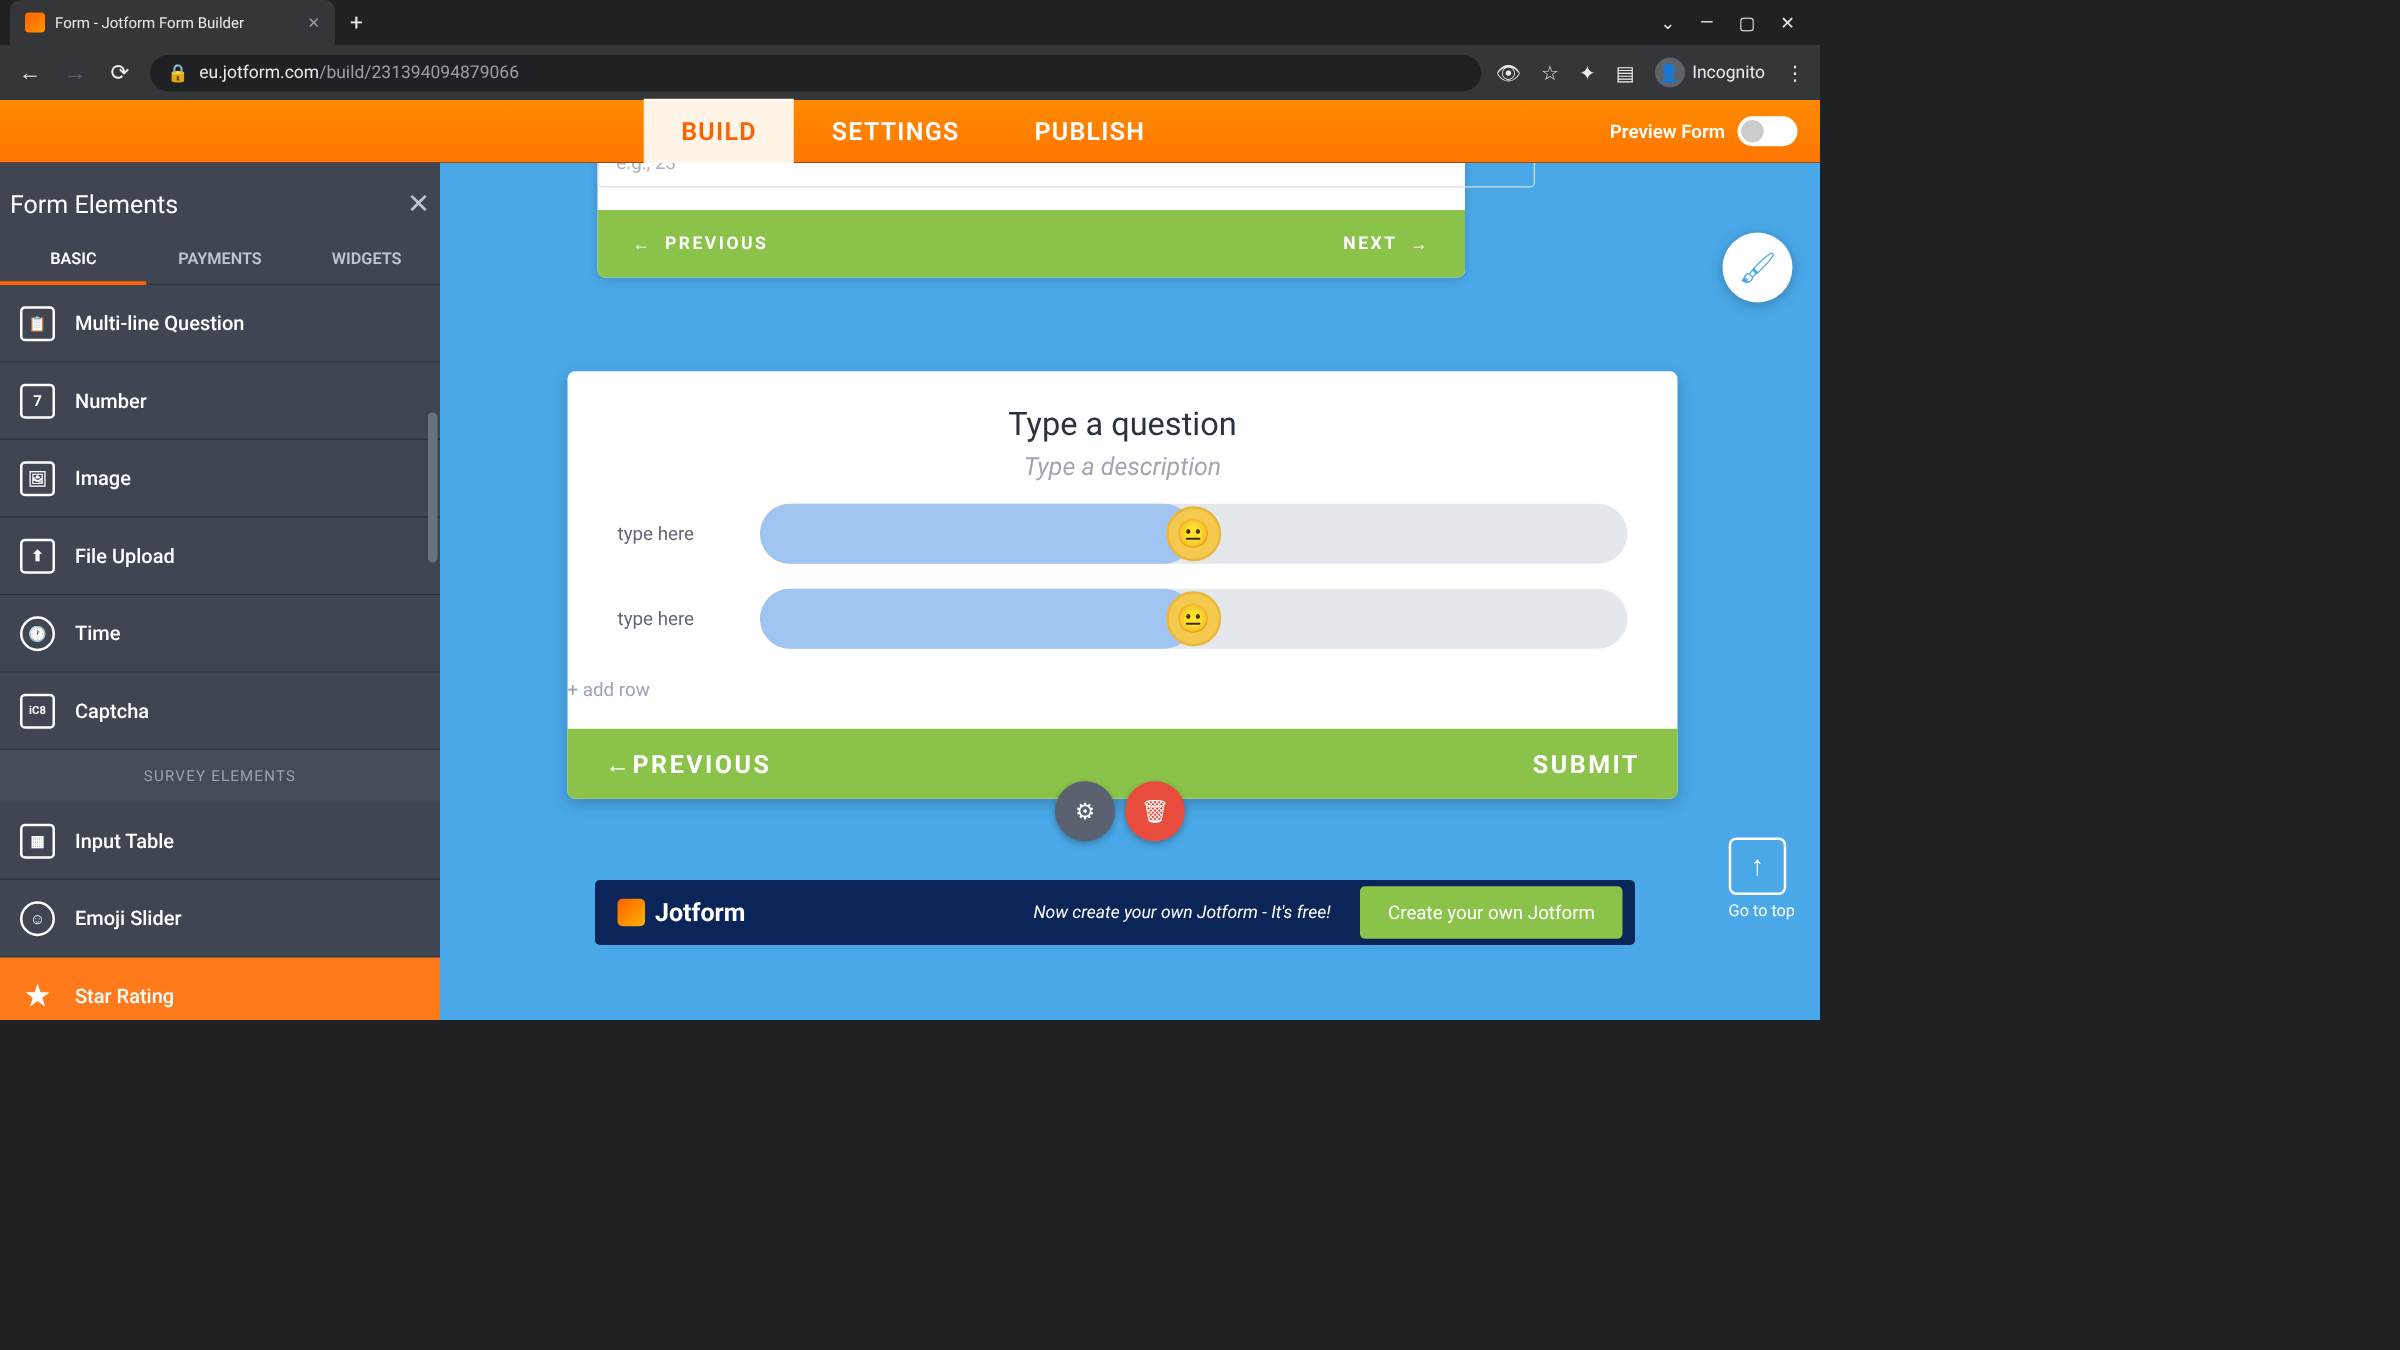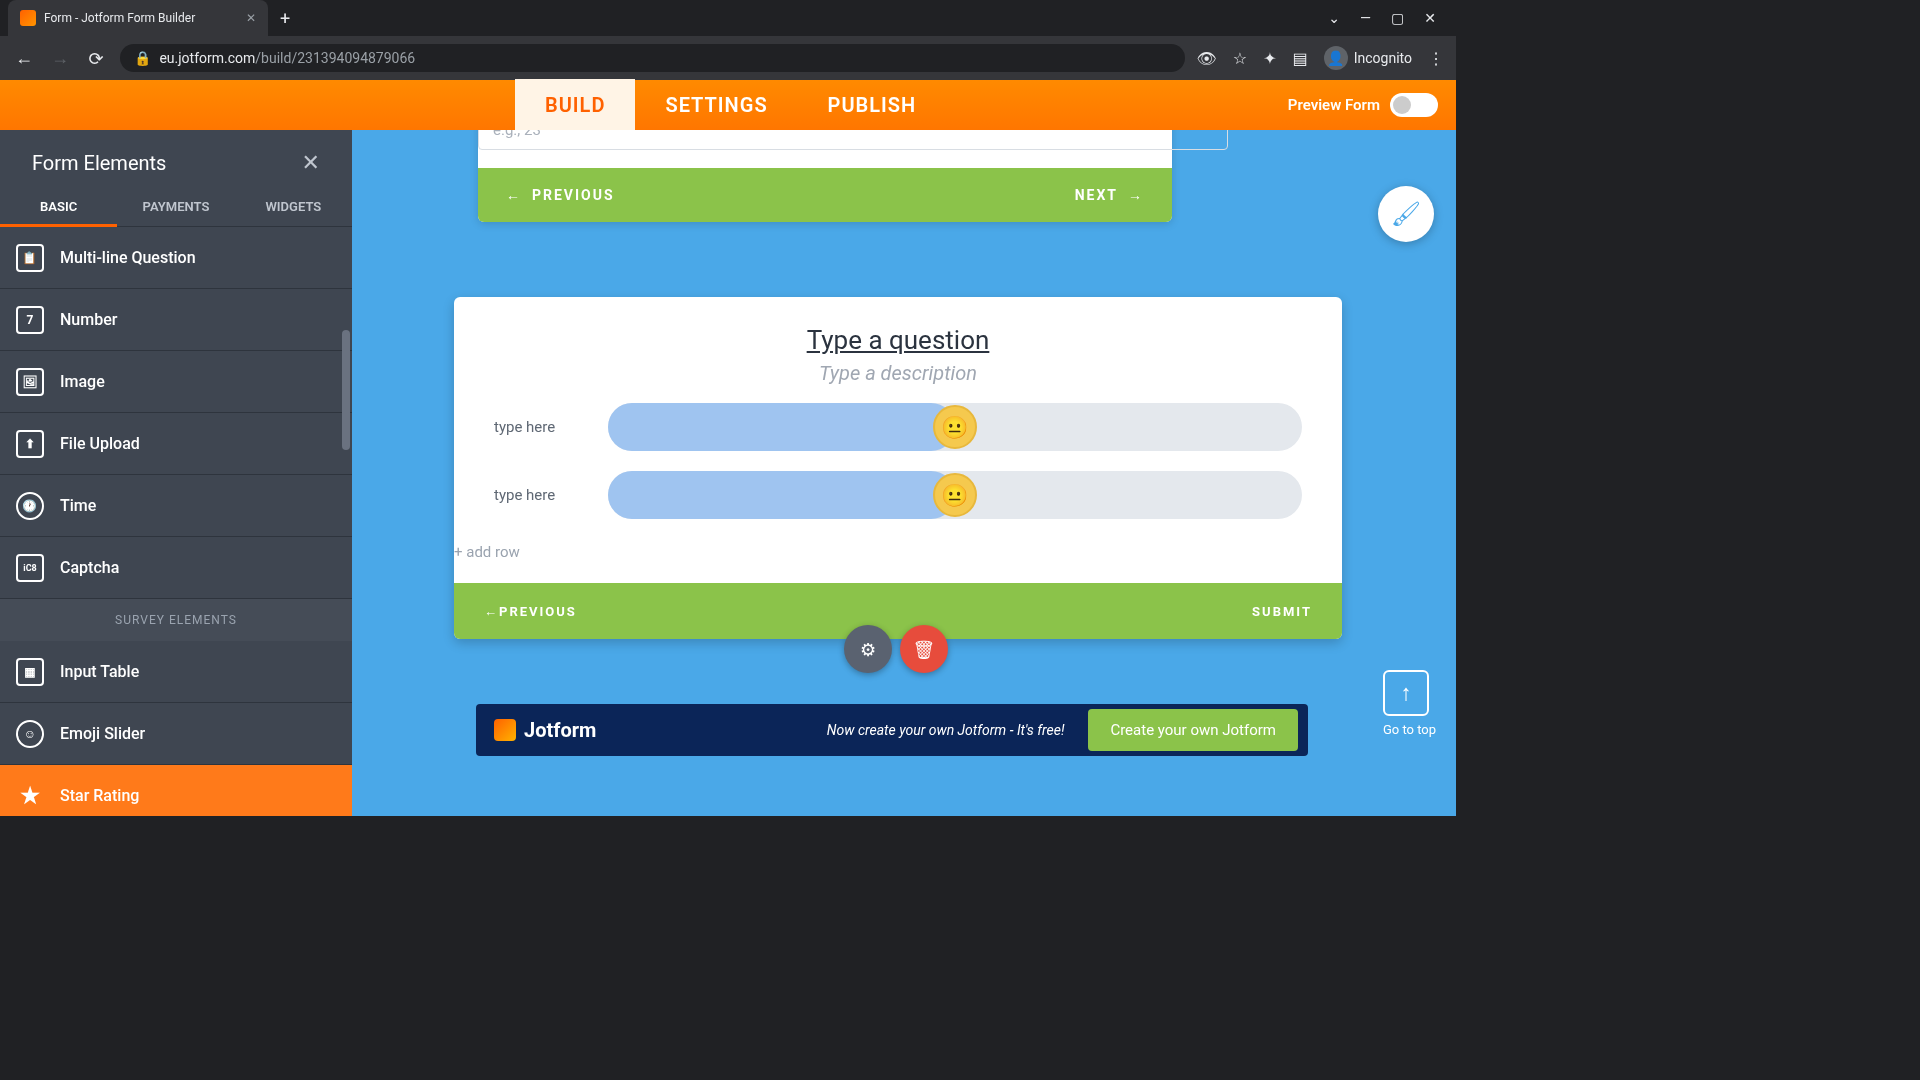--- a/index.html
+++ b/index.html
@@ -32,21 +32,21 @@
 .header-tab.active { background: #fff4e6; color: #ff6100; }
 .preview-wrap { margin-left: auto; display: flex; align-items: center; gap: 10px; padding-right: 18px; color: #fff; font-weight: 600; font-size: 15px; }
 .toggle { width: 48px; height: 24px; background: #fff; border-radius: 12px; position: relative; }
 .toggle::after { content:''; position:absolute; width:18px; height:18px; background:#ccc; border-radius:50%; top:3px; left:3px; }
 
 
 .main { display: flex; height: calc(816px - 36px - 44px - 50px); }
 
 
 .sidebar { width: 352px; background: #3f4651; color: #fff; display: flex; flex-direction: column; position: relative; }
-.sidebar-header { display: flex; align-items: center; justify-content: space-between; padding: 20px 32px 12px; }
+.sidebar-header { display: flex; align-items: center; justify-content: space-between; padding: 20px 8px 12px; }
 .sidebar-title { font-size: 20px; font-weight: 400; }
 .sidebar-close { font-size: 22px; cursor: pointer; color: #c0c6cf; }
 .sidebar-tabs { display: flex; border-bottom: 1px solid #2e343d; align-items: flex-end; }
 .sidebar-tab { flex: 1; text-align: center; padding: 12px 0; font-size: 13px; font-weight: 600; color: #c0c6cf; cursor: pointer; position: relative; }
 .sidebar-tab.active { color: #fff; }
 .sidebar-tab.active::after { content:''; position:absolute; bottom:-1px; left:0; right:0; height:3px; background:#ff6100; }
 
 .elements { flex: 1; overflow-y: auto; }
 .element-item { display: flex; align-items: center; height: 62px; border-bottom: 1px solid #2e343d; cursor: pointer; }
 .element-item.selected { background: #ff7a1a; }
@@ -59,29 +59,29 @@
 
 .canvas { flex: 1; background: #4aa8e8; position: relative; overflow: hidden; }
 .form-card { position: absolute; left: 478px; top: -20px; width: 694px; background: #fff; border-radius: 6px; box-shadow: 0 2px 8px rgba(0,0,0,0.15); }
 .form-card.partial { transform: translateX(-352px); }
 .q-input { width: 750px; margin: 0 auto 18px; border: 1px solid #d8dde3; border-radius: 4px; padding: 10px 14px; color: #aab1bb; font-size: 15px; }
 .nav-bar { height: 54px; background: #8bc34a; display: flex; align-items: center; justify-content: space-between; padding: 0 28px; color: #fff; font-weight: 700; letter-spacing: 2px; font-size: 14px; border-radius: 0 0 6px 6px; }
 .nav-bar .prev, .nav-bar .next { display: flex; align-items: center; gap: 10px; cursor: pointer; }
 
 .form-card2 { position: absolute; left: 454px; top: 167px; width: 888px; background: #fff; border-radius: 6px; box-shadow: 0 4px 12px rgba(0,0,0,0.2); transform: translateX(-352px); }
 .q-head { text-align: center; padding: 28px 0 8px; }
-.q-title { font-size: 26px; color: #2b333f; font-weight: 400; text-decoration: underline; }
+.q-title { font-size: 26px; color: #2b333f; font-weight: 400; }
 .q-desc { font-size: 20px; color: #a0a7b2; font-style: italic; margin-top: 6px; }
 .slider-row { display: flex; align-items: center; gap: 18px; padding: 10px 40px; }
 .row-label { width: 96px; color: #5f6874; font-size: 15px; }
 .slider-track { flex: 1; height: 48px; background: #e4e8ed; border-radius: 24px; position: relative; }
 .slider-fill { position: absolute; left: 0; top: 0; bottom: 0; width: 50%; background: #9fc4f0; border-radius: 24px; }
 .slider-emoji { position: absolute; left: calc(50% - 22px); top: 2px; width: 44px; height: 44px; background: #f5c94e; border-radius: 50%; display:flex;align-items:center;justify-content:center;font-size:22px; border:2px solid #e8b83c;}
 .add-row { text-align: left; color: #9aa3af; font-size: 15px; padding: 14px 0 22px; cursor: pointer; }
-.nav-bar2 { height: 56px; background: #8bc34a; display: flex; align-items: center; justify-content: space-between; padding: 0 30px; color: #fff; font-weight: 700; letter-spacing: 2px; font-size: 13px; border-radius: 0 0 6px 6px; }
+.nav-bar2 { height: 56px; background: #8bc34a; display: flex; align-items: center; justify-content: space-between; padding: 0 30px; color: #fff; font-weight: 700; letter-spacing: 2px; font-size: 20px; border-radius: 0 0 6px 6px; }
 
 .floating-actions { position: absolute; left: 492px; top: 495px; display: flex; gap: 8px; }
 .fab { width: 48px; height: 48px; border-radius: 50%; display:flex;align-items:center;justify-content:center;color:#fff;font-size:18px;cursor:pointer;box-shadow:0 2px 6px rgba(0,0,0,0.3);}
 .fab.settings { background: #5a6270; }
 .fab.delete { background: #e74c3c; }
 
 .promo { position: absolute; left: 124px; top: 574px; width: 832px; height: 52px; background: #0b2558; border-radius: 4px; display: flex; align-items: center; padding: 0 10px 0 18px; gap: 10px; }
 .promo-logo { display:flex;align-items:center;gap:8px;color:#fff;font-weight:700;font-size:20px;}
 .promo-logo-icon{width:22px;height:22px;background:linear-gradient(135deg,#ff6100,#ffb300);border-radius:4px;}
 .promo-text { margin-left: auto; color:#fff; font-size:14px; font-style: italic; }

